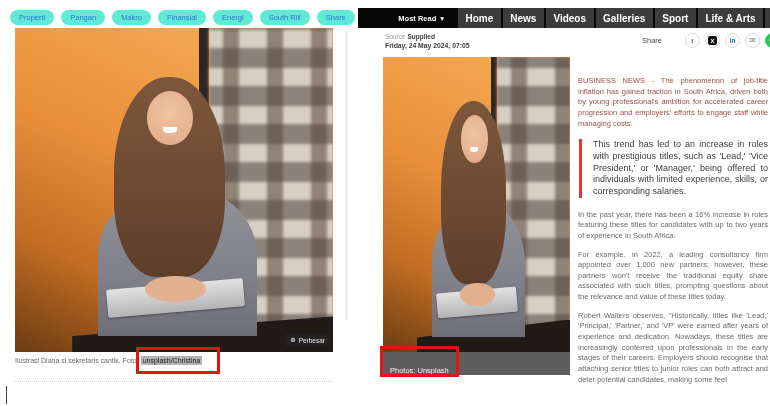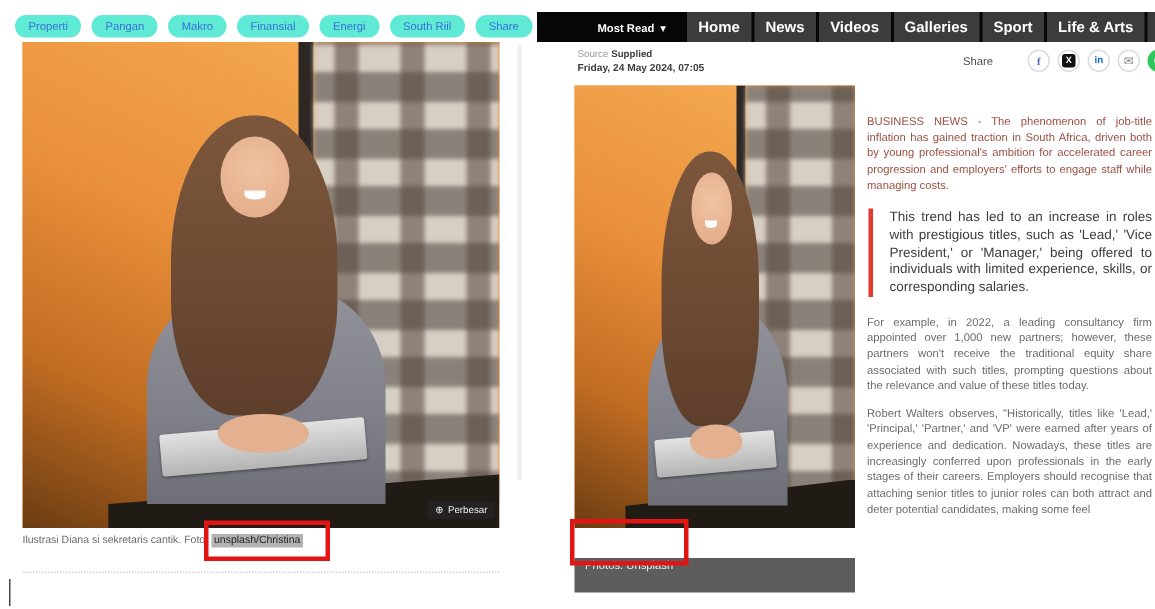--- a/index.html
+++ b/index.html
@@ -84,22 +84,22 @@
     display:flex; align-items:center; justify-content:center; font-size:7px; cursor:pointer;
     background:#fff; }
   .ic-facebook { color:#4267B2; font-weight:bold; font-family:"Liberation Serif",serif; }
   .ic-x { width:9px; height:9px; background:#111; color:#fff; font-size:6px; font-weight:bold;
     display:flex; align-items:center; justify-content:center; border-radius:2px; }
   .ic-linkedin { color:#0a66c2; font-weight:bold; font-size:6.5px; }
   .ic-email { color:#8a8a8a; font-size:8px; }
   .share-btn.wa { background:#2fc65e; border-color:#2fc65e; }
   .ic-whatsapp { color:#fff; font-size:8px; }
 
-  .caption-bar-right { position:absolute; left:383px; top:372px; width:187px; height:23px;
-    background:#5d5d5d; display:flex; align-items:flex-start; }
+  .caption-bar-right { position:absolute; left:383px; top:352px; width:187px; height:23px;
+    background:#5d5d5d; display:flex; align-items:flex-end; }
   .caption-bar-right span { color:#f2f2f2; font-size:7.5px; padding-left:7px; }
 
   .article { position:absolute; left:578px; top:76px; width:190px; }
   .article p { font-size:7.5px; line-height:1.42; text-align:justify; color:#6b6b6b;
     margin-bottom:8px; }
   .article .lead-para { color:#9c4f43; }
   .article .callout { font-size:9px; font-weight:normal; color:#3d3d3d; line-height:1.3;
     border-left:3px solid #e6372b; padding-left:11px; margin:10px 0 12px 1px; }
 </style>
 </head>
@@ -201,17 +201,18 @@
   </div>
 
   <div class="caption-bar-right">
     <span>Photos: Unsplash</span>
   </div>
   <div class="red-box red-box-right"></div>
 
   <div class="article">
     <p class="lead-para">BUSINESS NEWS - The phenomenon of job-title inflation has gained traction in South Africa, driven both by young professional's ambition for accelerated career progression and employers' efforts to engage staff while managing costs.</p>
     <p class="callout">This trend has led to an increase in roles with prestigious titles, such as 'Lead,' 'Vice President,' or 'Manager,' being offered to individuals with limited experience, skills, or corresponding salaries.</p>
+    <p>In the past year, there has been a 16% increase in roles featuring these titles for candidates with up to two years of experience in South Africa.</p>
     <p>For example, in 2022, a leading consultancy firm appointed over 1,000 new partners; however, these partners won't receive the traditional equity share associated with such titles, prompting questions about the relevance and value of these titles today.</p>
     <p>Robert Walters observes, "Historically, titles like 'Lead,' 'Principal,' 'Partner,' and 'VP' were earned after years of experience and dedication. Nowadays, these titles are increasingly conferred upon professionals in the early stages of their careers. Employers should recognise that attaching senior titles to junior roles can both attract and deter potential candidates, making some feel</p>
   </div>
 
 </div>
 
 </body></html>

